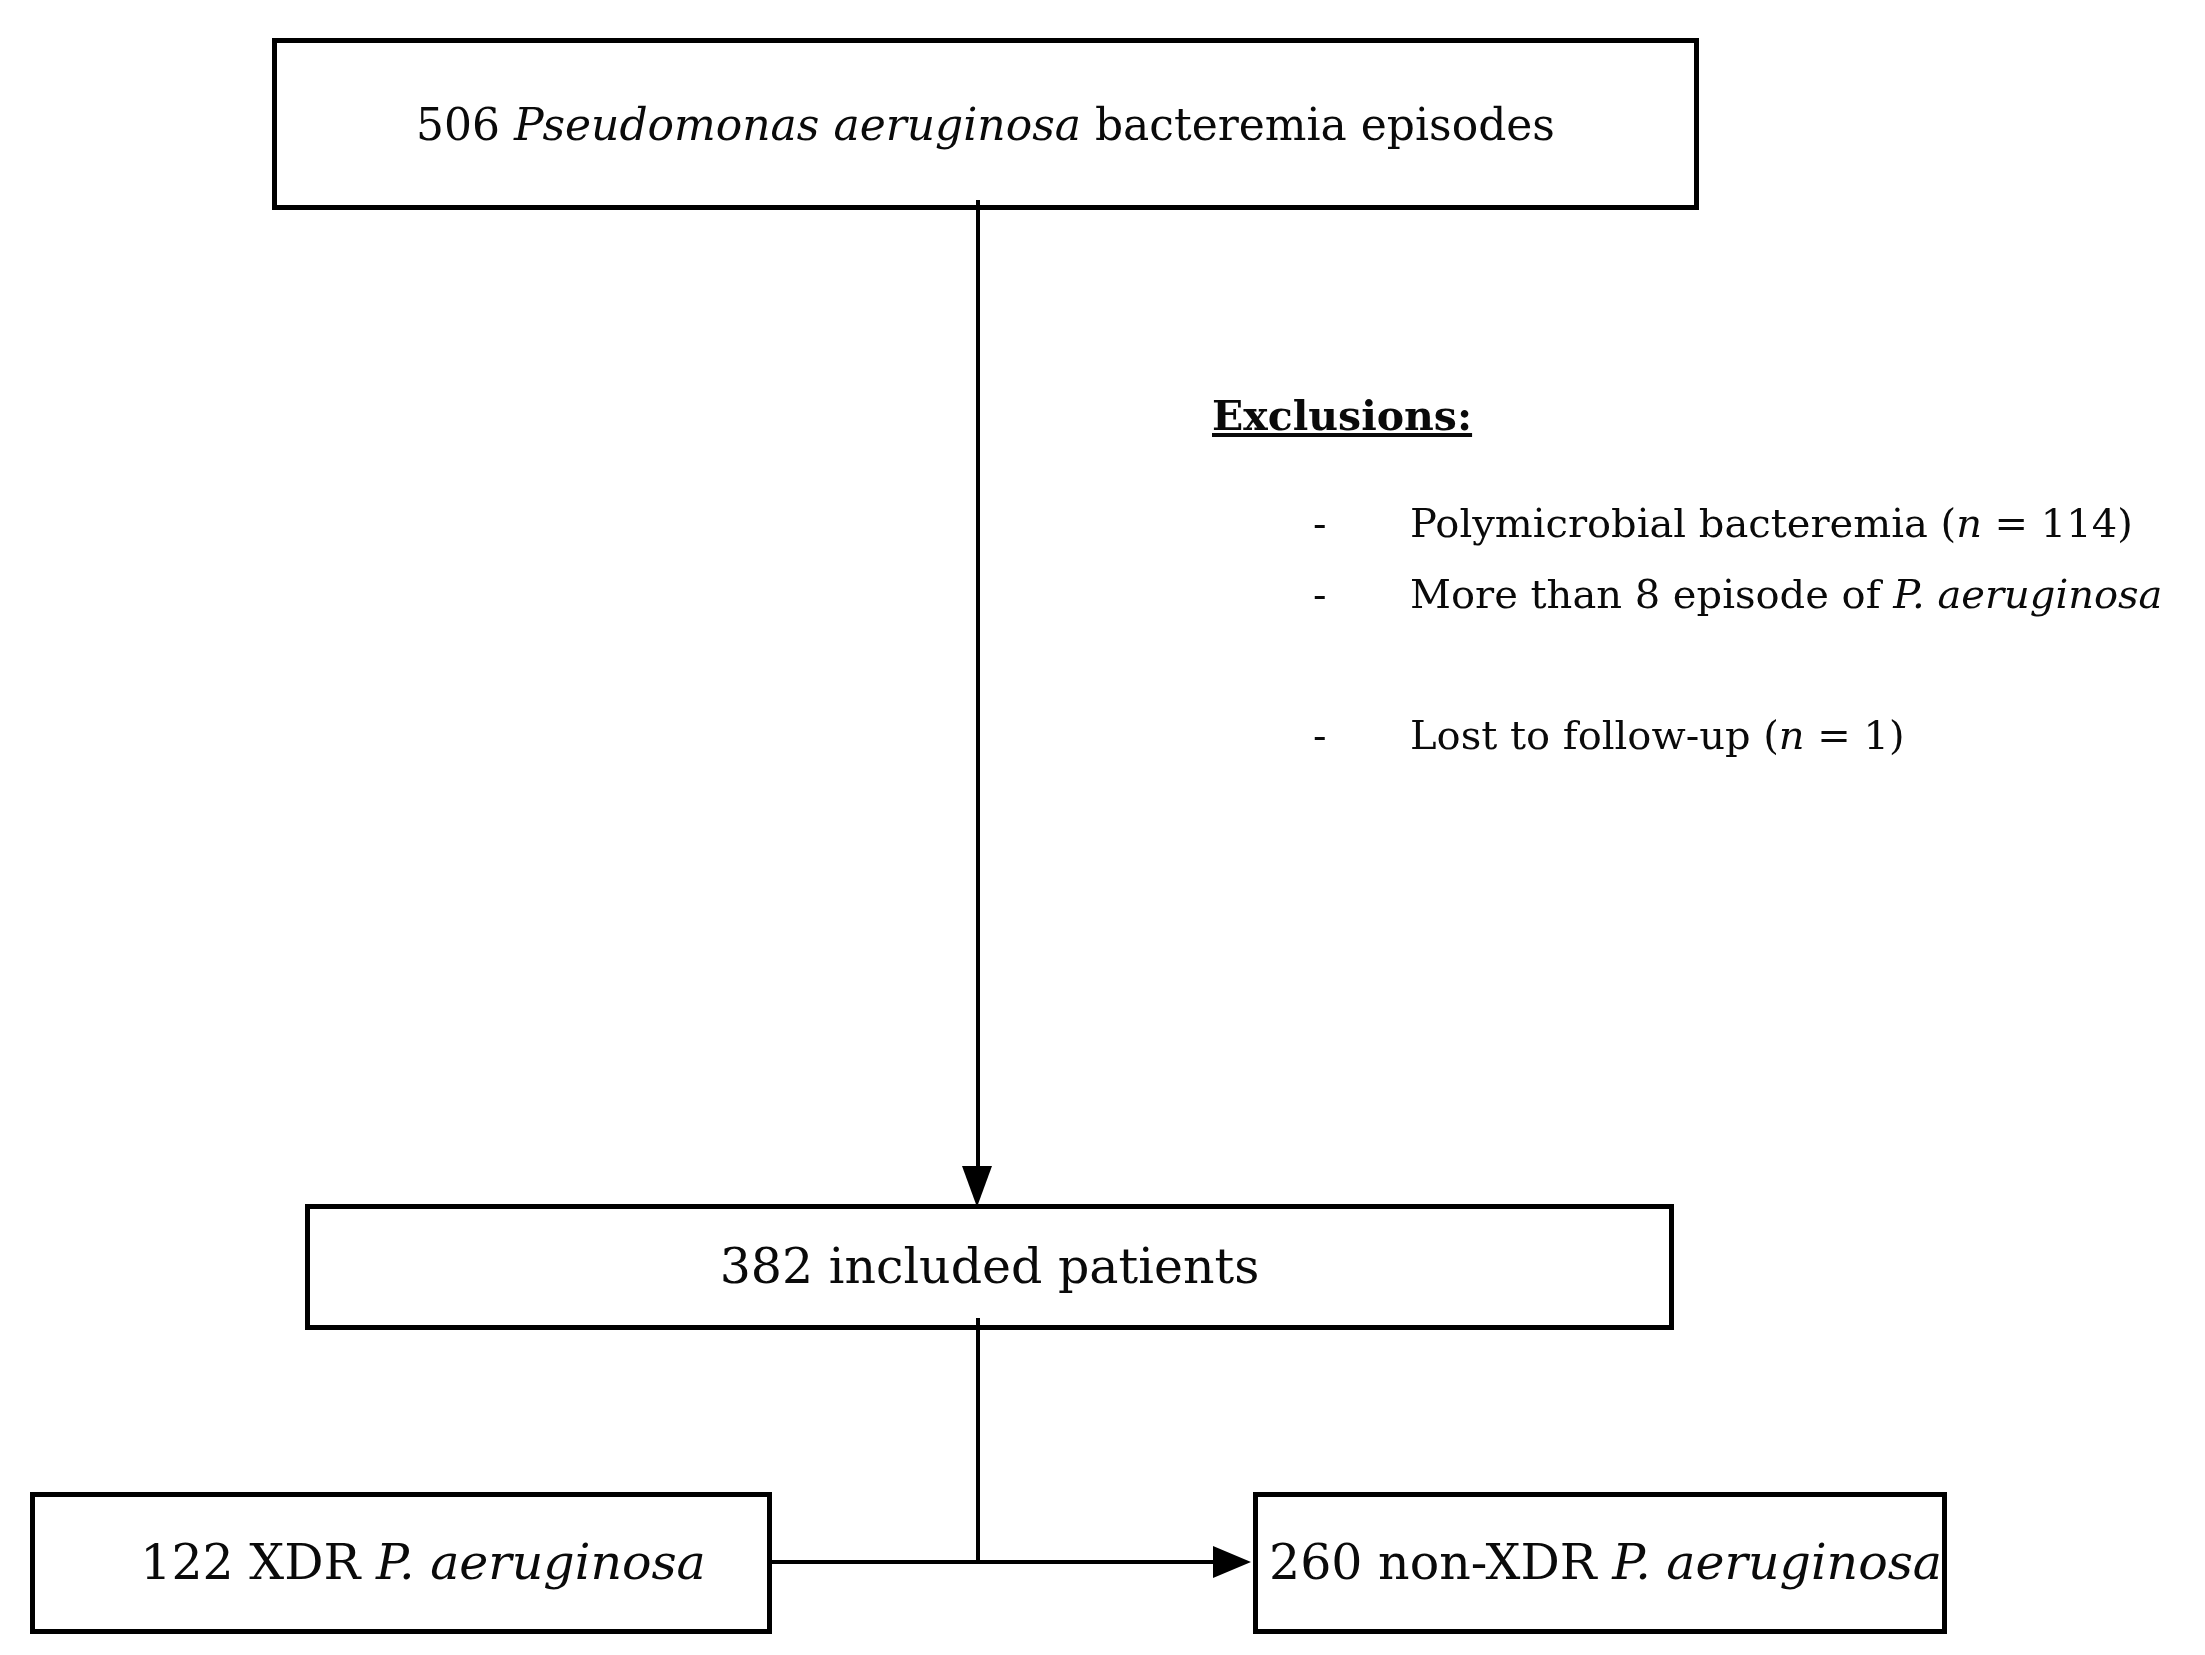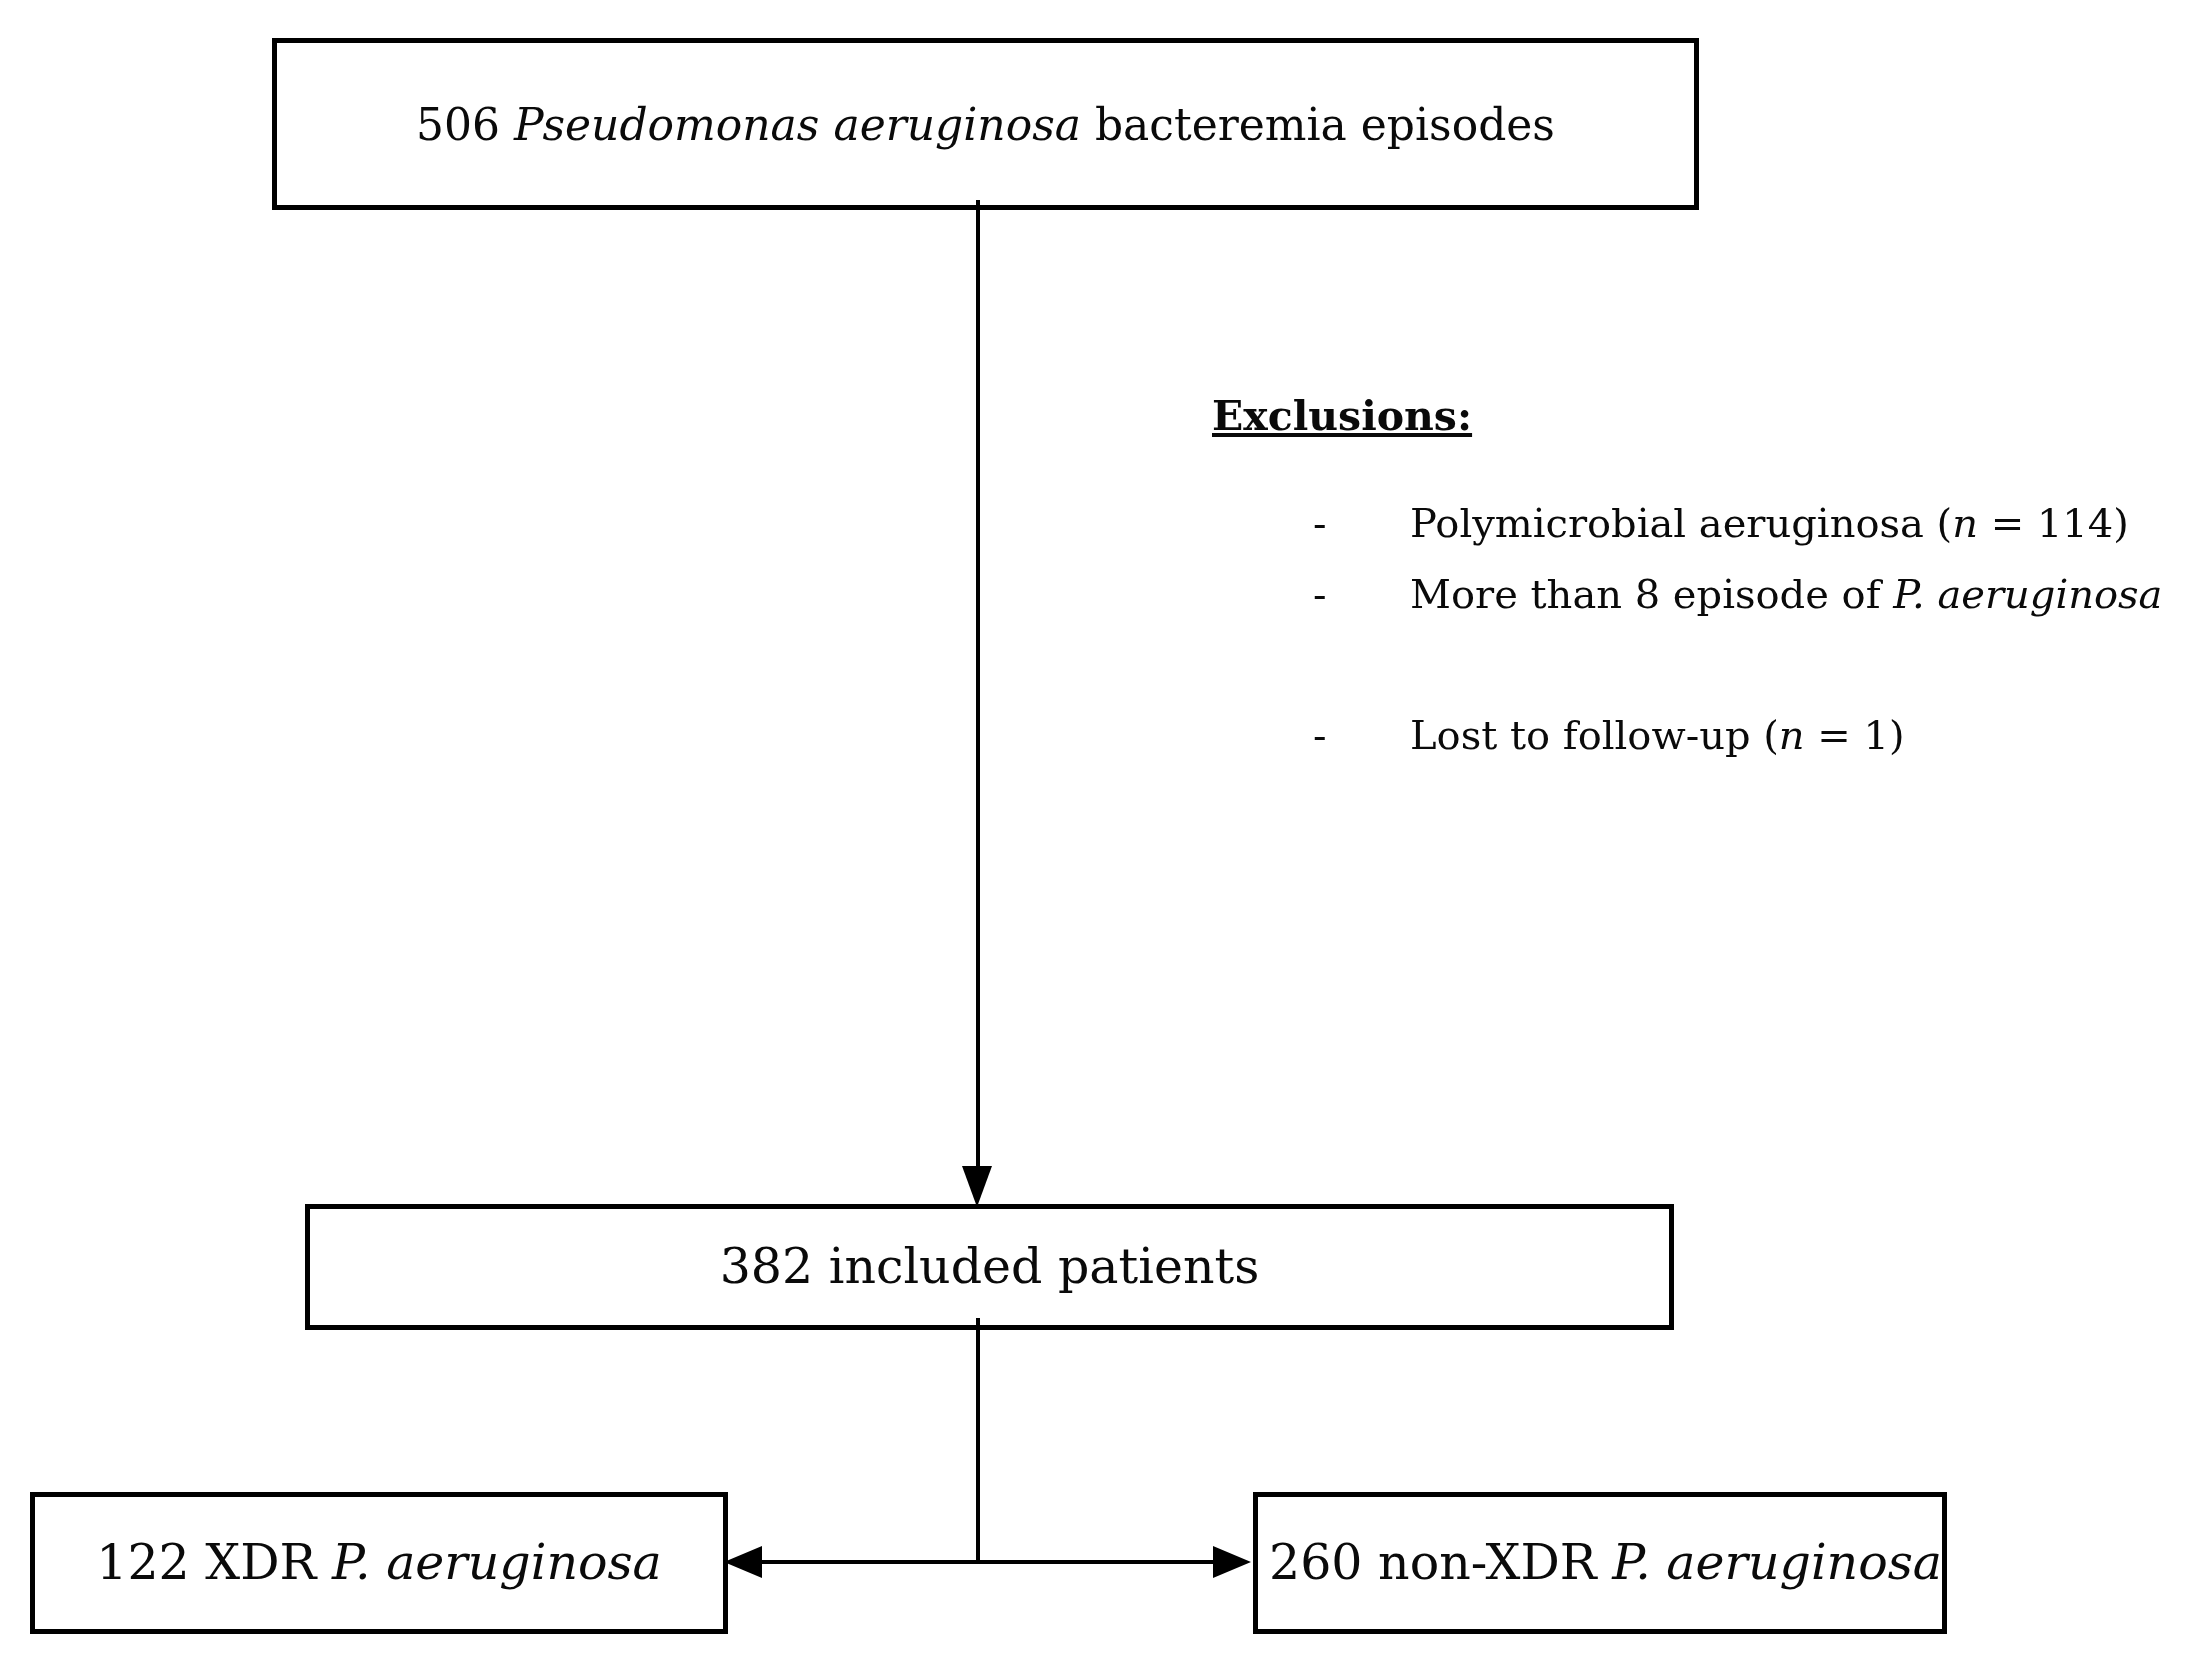--- a/index.html
+++ b/index.html
@@ -23,21 +23,21 @@
     display: flex;
     align-items: center;
     justify-content: center;
     text-align: center;
     font-size: 49px;
     line-height: 1.25;
     white-space: nowrap;
   }
   .flow-box.top    { left: 272px;  top: 38px;   width: 1417px; height: 162px; font-size: 44px; }
   .flow-box.middle { left: 305px;  top: 1204px; width: 1359px; height: 116px; }
-  .flow-box.left   { left: 30px;   top: 1492px; width: 688px; height: 132px; }
+  .flow-box.left   { left: 30px;   top: 1492px; width: 688px; height: 132px; padding-left: 44px; }
   .flow-box.right  { left: 1253px; top: 1492px; width: 684px; height: 132px; justify-content: flex-end; }
 
   .it { font-style: italic; }
 
   .line {
     position: absolute;
     background: #000000;
   }
   .vline1 { left: 976px; top: 200px;  width: 3.6px;  height: 968px; }
   .vline2 { left: 976px; top: 1318px; width: 3.6px;  height: 246px;  }
@@ -110,21 +110,21 @@
     <span><span>506 </span><span class="it">Pseudomonas aeruginosa</span><span> bacteremia episodes</span></span>
   </div>
 
   <div class="line vline1"></div>
   <div class="arrowhead arrow-down"></div>
 
   <div class="exclusions-heading">Exclusions:</div>
 
   <div class="excl-row row1">
     <span class="dash">-</span>
-    <span class="txt"><span>Polymicrobial aeruginosa (</span><span class="it">n</span><span> = 114)</span></span>
+    <span class="txt"><span>Polymicrobial bacteremia (</span><span class="it">n</span><span> = 114)</span></span>
   </div>
 
   <div class="excl-row row2">
     <span class="dash">-</span>
     <span class="txt"><span>More than 8 episode of </span><span class="it">P. aeruginosa</span></span>
   </div>
 
 
   <div class="excl-row row4">
     <span class="dash">-</span>

